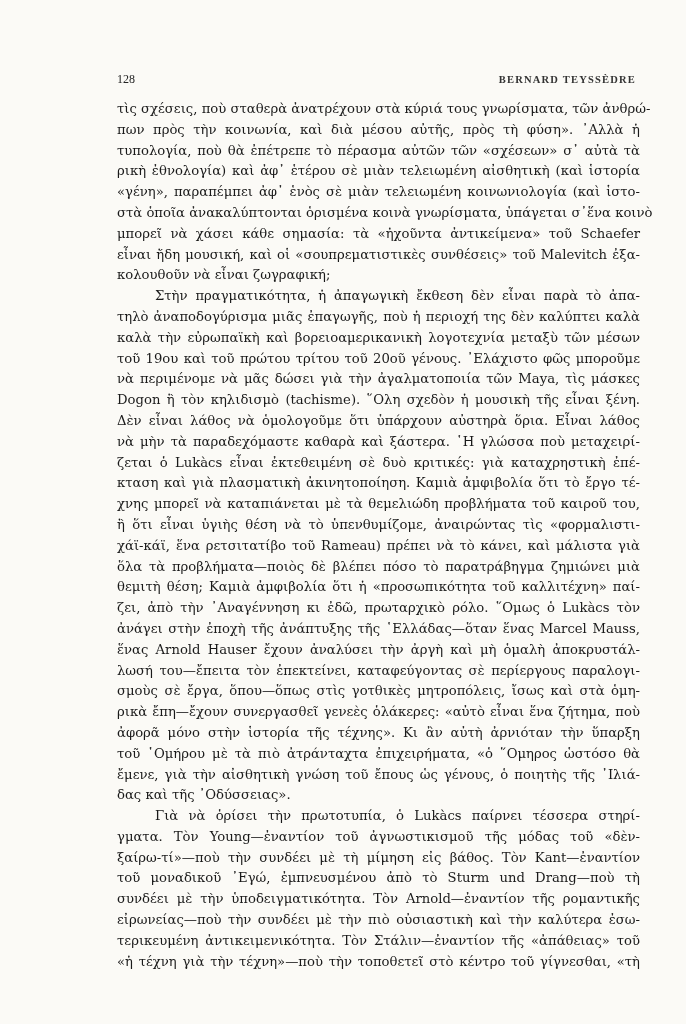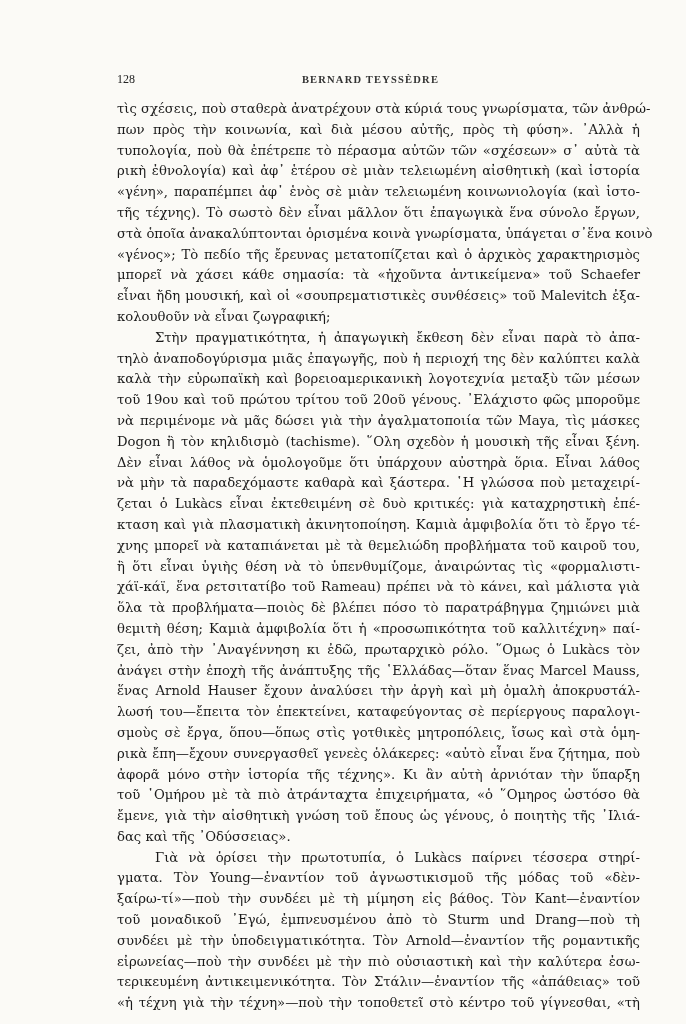--- a/index.html
+++ b/index.html
@@ -11,21 +11,21 @@
     position:relative;
   }
   .page-header {
     position:absolute; left:117px; top:72px; width:523px; height:18px;
   }
   .page-number {
     position:absolute; left:0; top:0;
     font-family:"Liberation Serif", serif; font-size:12px; color:#222;
   }
   .running-head {
-    position:absolute; left:0; right:16px; top:2px; text-align:center;
+    position:absolute; left:0; right:4px; top:2px; text-align:right;
     font-family:"Liberation Serif", serif; font-size:10.5px; letter-spacing:1.2px;
     font-weight:bold; color:#333;
   }
   .body-text {
     position:absolute; left:117px; top:99px; width:523px;
   }
   .line {
     height:20.8px; line-height:20.8px; font-size:13.2px;
     white-space:nowrap; text-align:justify; text-align-last:justify;
     overflow:visible;
@@ -41,23 +41,21 @@
   <div class="running-head">BERNARD TEYSSÈDRE</div>
 </div>
 
 <div class="body-text" id="body-text">
     <div>
       <div class="line">τὶς σχέσεις, ποὺ σταθερὰ ἀνατρέχουν στὰ κύριά τους γνωρίσματα, τῶν ἀνθρώ-</div>
       <div class="line">πων πρὸς τὴν κοινωνία, καὶ διὰ μέσου αὐτῆς, πρὸς τὴ φύση». ᾿Αλλὰ ἡ</div>
       <div class="line">τυπολογία, ποὺ θὰ ἐπέτρεπε τὸ πέρασμα αὐτῶν τῶν «σχέσεων» σ᾿ αὐτὰ τὰ</div>
       <div class="line">ρικὴ ἐθνολογία) καὶ ἀφ᾿ ἑτέρου σὲ μιὰν τελειωμένη αἰσθητικὴ (καὶ ἱστορία</div>
       <div class="line">«γένη», παραπέμπει ἀφ᾿ ἑνὸς σὲ μιὰν τελειωμένη κοινωνιολογία (καὶ ἱστο-</div>
-      <div class="line">τῆς τέχνης). Τὸ σωστὸ δὲν εἶναι μᾶλλον ὅτι ἐπαγωγικὰ ἕνα σύνολο ἔργων,</div>
       <div class="line">στὰ ὁποῖα ἀνακαλύπτονται ὁρισμένα κοινὰ γνωρίσματα, ὑπάγεται σ᾿ἕνα κοινὸ</div>
-      <div class="line">«γένος»; Τὸ πεδίο τῆς ἔρευνας μετατοπίζεται καὶ ὁ ἀρχικὸς χαρακτηρισμὸς</div>
       <div class="line">μπορεῖ νὰ χάσει κάθε σημασία: τὰ «ἠχοῦντα ἀντικείμενα» τοῦ Schaefer</div>
       <div class="line">εἶναι ἤδη μουσική, καὶ οἱ «σουπρεματιστικὲς συνθέσεις» τοῦ Malevitch ἐξα-</div>
       <div class="line last">κολουθοῦν νὰ εἶναι ζωγραφική;</div>
     </div>
     <div>
       <div class="line indent">Στὴν πραγματικότητα, ἡ ἀπαγωγικὴ ἔκθεση δὲν εἶναι παρὰ τὸ ἀπα-</div>
       <div class="line">τηλὸ ἀναποδογύρισμα μιᾶς ἐπαγωγῆς, ποὺ ἡ περιοχή της δὲν καλύπτει καλὰ</div>
       <div class="line">καλὰ τὴν εὐρωπαϊκὴ καὶ βορειοαμερικανικὴ λογοτεχνία μεταξὺ τῶν μέσων</div>
       <div class="line">τοῦ 19ου καὶ τοῦ πρώτου τρίτου τοῦ 20οῦ γένους. ᾿Ελάχιστο φῶς μποροῦμε</div>
       <div class="line">νὰ περιμένομε νὰ μᾶς δώσει γιὰ τὴν ἀγαλματοποιία τῶν Maya, τὶς μάσκες</div>

